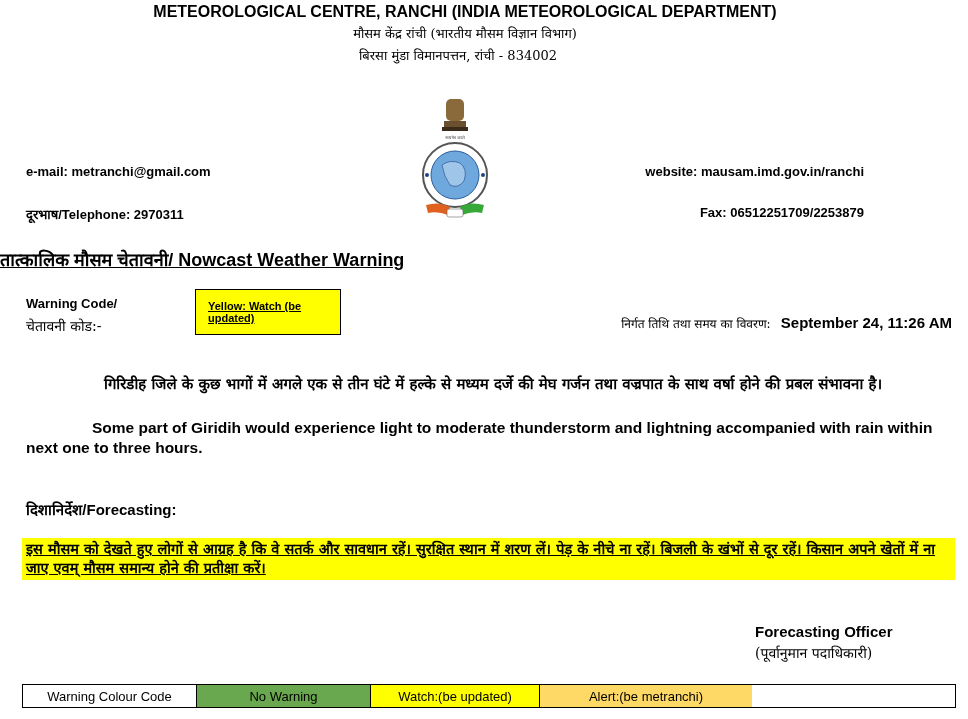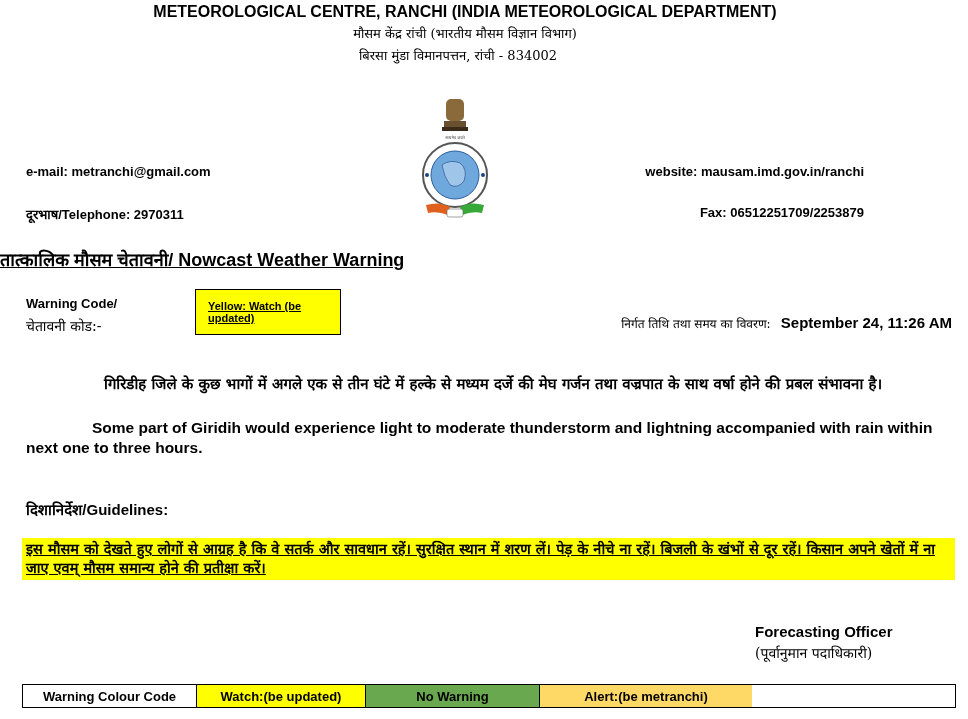--- a/index.html
+++ b/index.html
@@ -28,21 +28,21 @@
   .issued .val { font-weight: bold; margin-left: 6px; }
   .hindi-msg { top: 374px; left: 26px; width: 920px; font-weight: bold; font-size: 15px; line-height: 20px; font-family: "DejaVu Sans", sans-serif; text-indent: 78px; }
   .eng-msg { top: 418px; left: 26px; width: 928px; font-weight: bold; font-size: 15.5px; line-height: 20px; text-indent: 66px; }
   .guide-label { top: 499px; left: 26px; font-weight: bold; font-size: 15px; }
   .guide-box { top: 538px; left: 22px; width: 933px; height: 42px; background: #ffff00; }
   .guide-text { top: 540px; left: 26px; width: 925px; font-weight: bold; font-size: 14.5px; line-height: 19px; text-decoration: underline; font-family: "DejaVu Sans", sans-serif; }
   .officer { top: 623px; left: 755px; }
   .officer .en { font-weight: bold; font-size: 15px; }
   .officer .hi { font-size: 14px; font-family: "DejaVu Serif", serif; margin-top: 3px; }
   .legend { top: 684px; left: 22px; width: 934px; height: 24px; display: flex; border: 1px solid #000; box-sizing: border-box; }
-  .legend div { height: 100%; display: flex; align-items: center; justify-content: center; font-weight: bold; font-size: 13px; border-right: 1px solid #000; box-sizing: border-box; }
+  .legend div { height: 100%; display: flex; align-items: center; justify-content: center; font-weight: normal; font-size: 13px; border-right: 1px solid #000; box-sizing: border-box; }
   .legend div:last-child { border-right: none; }
 </style>
 </head>
 <body>
 
 <div class="abs hdr-title">METEOROLOGICAL CENTRE, RANCHI (INDIA METEOROLOGICAL DEPARTMENT)</div>
 <div class="abs hdr-sub1">मौसम केंद्र रांची (भारतीय मौसम विज्ञान विभाग)</div>
 <div class="abs hdr-sub2">बिरसा मुंडा विमानपत्तन, रांची - 834002</div>
 
 <div class="abs logo">
@@ -81,27 +81,27 @@
 </div>
 
 <div class="abs issued">
   <span class="hi">निर्गत तिथि तथा समय का विवरण:</span>
   <span class="val">September 24,  11:26 AM</span>
 </div>
 
 <div class="abs hindi-msg">गिरिडीह जिले के कुछ भागों में अगले एक से तीन  घंटे में हल्के से मध्यम दर्जे की मेघ गर्जन तथा वज्रपात के साथ वर्षा होने की प्रबल संभावना है।</div>
 <div class="abs eng-msg">Some part of Giridih would experience light to moderate thunderstorm and lightning accompanied with rain within next one to three hours.</div>
 
-<div class="abs guide-label">दिशानिर्देश/Guidelines:</div>
+<div class="abs guide-label">दिशानिर्देश/Forecasting:</div>
 <div class="abs guide-box"></div>
 <div class="abs guide-text">इस मौसम को देखते हुए लोगों से आग्रह है कि वे सतर्क और सावधान रहें। सुरक्षित स्थान में शरण लें। पेड़ के नीचे ना रहें। बिजली के खंभों से दूर रहें। किसान अपने खेतों में ना जाए एवम् मौसम समान्य होने की प्रतीक्षा करें।</div>
 
 <div class="abs officer">
   <div class="en">Forecasting Officer</div>
   <div class="hi">(पूर्वानुमान पदाधिकारी)</div>
 </div>
 
 <div class="abs legend">
   <div style="width:174px;background:#ffffff;color:#000">Warning Colour Code</div>
+  <div style="width:174px;background:#6aa84f;color:#000">No Warning</div>
   <div style="width:169px;background:#ffff00;color:#000">Watch:(be updated)</div>
-  <div style="width:174px;background:#6aa84f;color:#000">No Warning</div>
   <div style="width:212px;background:#ffd966;color:#000">Alert:(be metranchi)</div>
 </div>
 
 </body></html>

